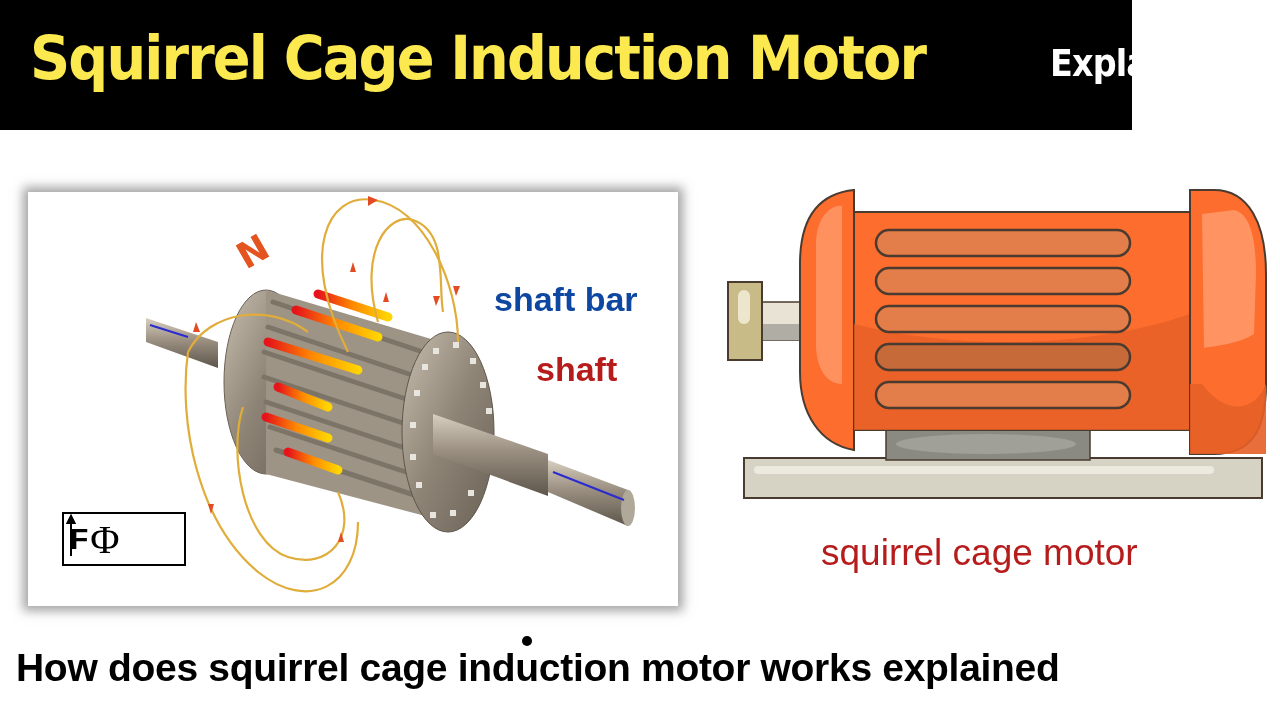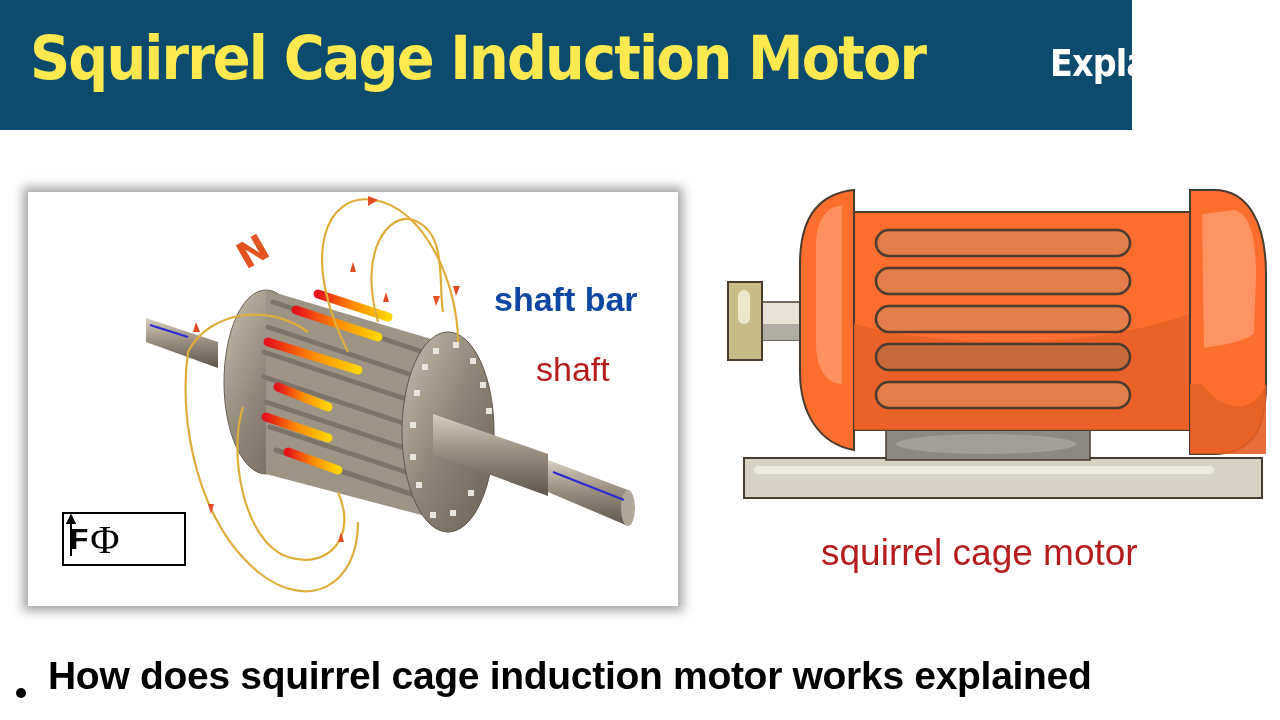--- a/index.html
+++ b/index.html
@@ -1,21 +1,21 @@
 <!DOCTYPE html>
 <html><head>
 <meta charset="utf-8">
 <style>
   * { box-sizing: border-box; margin: 0; padding: 0; }
   html, body { width: 1280px; height: 720px; overflow: hidden; background: #ffffff; }
   body { position: relative; font-family: "Liberation Sans", "DejaVu Sans", sans-serif; }
 
   .header {
     position: absolute; left: 0; top: 0; width: 1132px; height: 130px;
-    background: #0c4a6e;
+    background: #000000;
   }
   .header-title {
     position: absolute; left: 30px; top: 18px;
     font-family: "DejaVu Sans", sans-serif; font-weight: bold;
     font-size: 60px; letter-spacing: -2px; color: #fce94f;
     transform: scaleX(0.93); transform-origin: left center;
     white-space: nowrap; line-height: 80px;
   }
   .header-sub {
     position: absolute; left: 1050px; top: 33px;
@@ -31,21 +31,21 @@
     box-shadow: 0 0 10px 5px rgba(90,90,90,0.55);
   }
   .rotor-panel svg { position: absolute; left: 0; top: 0; }
   .label-rotor-bar {
     position: absolute; left: 466px; top: 88px;
     font-family: "Liberation Sans", sans-serif; font-weight: bold;
     font-size: 34px; color: #0d47a1; white-space: nowrap;
   }
   .label-shaft {
     position: absolute; left: 508px; top: 158px;
-    font-family: "Liberation Sans", sans-serif; font-weight: normal;
+    font-family: "Liberation Sans", sans-serif; font-weight: bold;
     font-size: 34px; color: #b71c1c; white-space: nowrap;
   }
   .formula-box {
     position: absolute; left: 34px; top: 320px; width: 124px; height: 54px;
     border: 2px solid #000; display: flex; align-items: center; padding-left: 6px;
     background: #fff;
   }
   .formula-f {
     font-family: "Liberation Sans", sans-serif; font-weight: bold; font-size: 30px; color: #000;
   }
@@ -56,21 +56,21 @@
 
   .motor-wrap { position: absolute; left: 724px; top: 184px; width: 544px; height: 316px; }
 
   .motor-caption {
     position: absolute; left: 821px; top: 532px;
     font-family: "Liberation Sans", sans-serif; font-weight: normal;
     font-size: 37px; color: #b71c1c; white-space: nowrap;
   }
 
   .bullet-line {
-    position: absolute; left: 16px; top: 654px; display: flex; align-items: flex-end;
+    position: absolute; left: 16px; top: 636px; display: flex; align-items: center; flex-direction: column;
   }
   .bullet-dot { width: 10px; height: 10px; border-radius: 50%; background: #000; margin-right: 22px; }
   .bullet-text {
     font-family: "Liberation Sans", sans-serif; font-weight: bold;
     font-size: 39px; color: #000; white-space: nowrap; letter-spacing: -0.3px;
   }
 </style>
 </head>
 <body>
 

